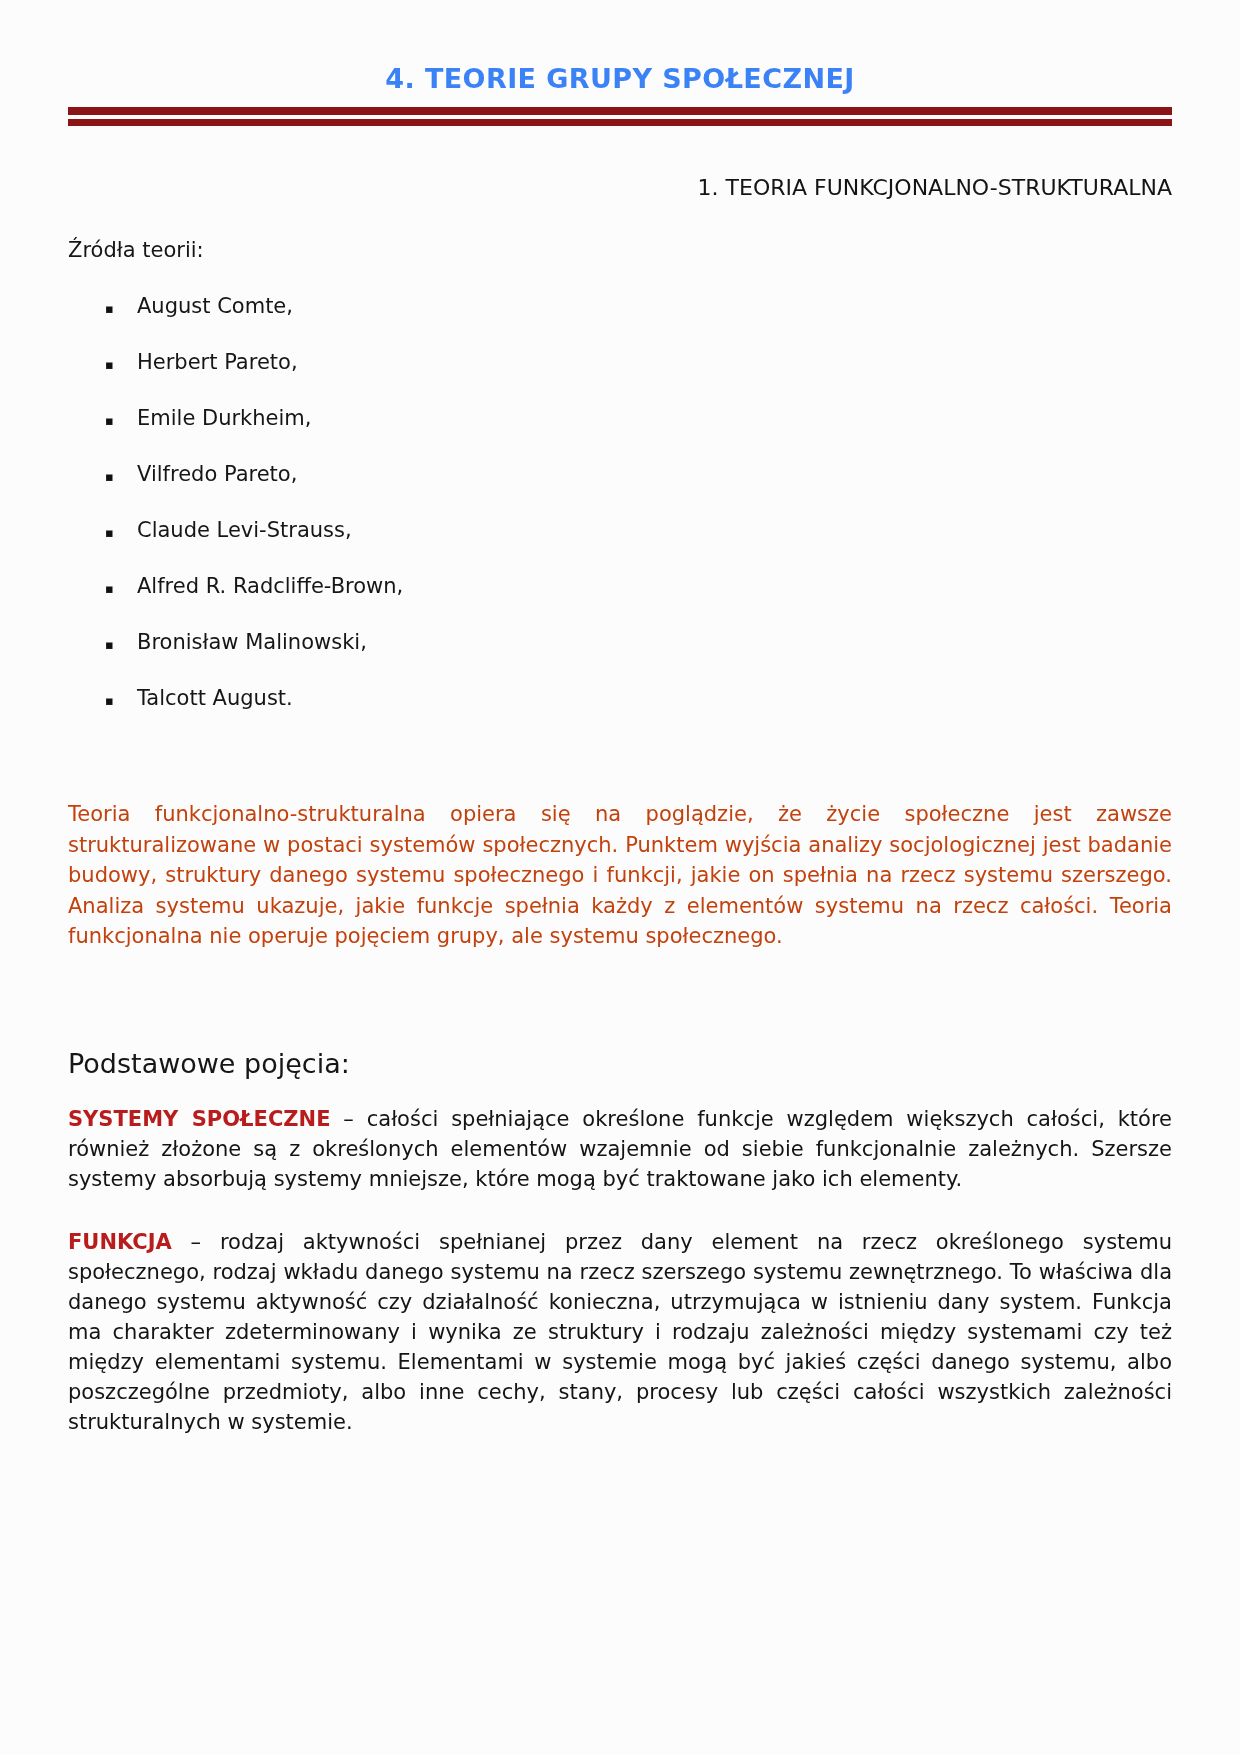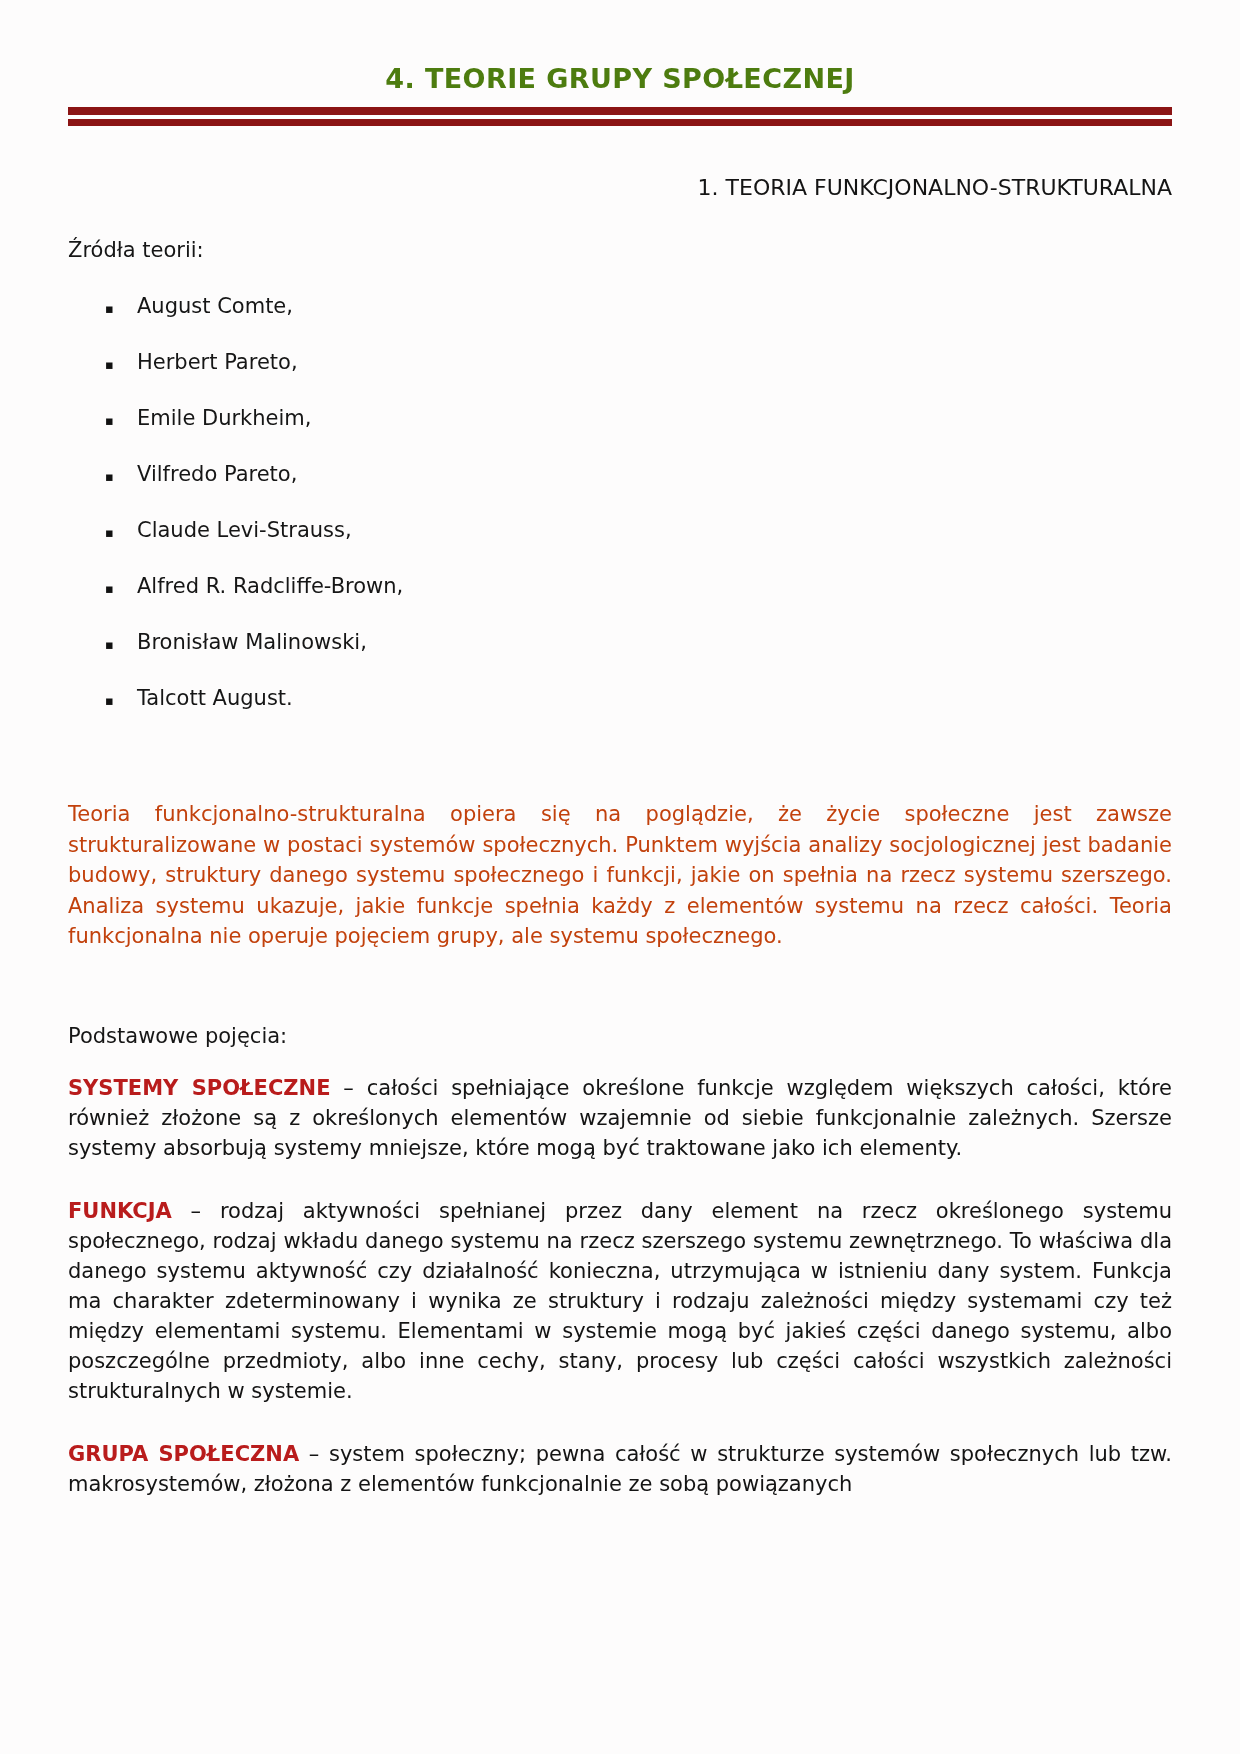--- a/index.html
+++ b/index.html
@@ -16,21 +16,21 @@
     width: 1240px;
     height: 1754px;
     padding: 0 68px;
   }
   .doc-title {
     margin-top: 62px;
     text-align: center;
     font-size: 27px;
     font-weight: bold;
     letter-spacing: 0.4px;
-    color: #4d7c0f;
+    color: #3b82f6;
     line-height: 1.25;
   }
   .divider { margin-top: 11px; }
   .divider .bar-thick {
     height: 8px;
     background: #8b1414;
   }
   .divider .bar-thin {
     height: 7px;
     background: #8b1414;
@@ -69,22 +69,22 @@
     color: #111;
   }
   .intro {
     margin-top: 86px;
     font-size: 21px;
     line-height: 30.5px;
     text-align: justify;
     color: #c2410c;
   }
   .concepts-label {
-    margin-top: 72px;
-    font-size: 21px;
+    margin-top: 96px;
+    font-size: 27px;
     line-height: 1.2;
   }
   .definition {
     margin-top: 24px;
     font-size: 21px;
     line-height: 30px;
     text-align: justify;
     color: #141414;
   }
   .definition + .definition { margin-top: 33px; }
@@ -142,15 +142,14 @@
   </ul>
 
   <p class="intro">Teoria funkcjonalno-strukturalna opiera się na poglądzie, że życie społeczne jest zawsze strukturalizowane w postaci systemów społecznych. Punktem wyjścia analizy socjologicznej jest badanie budowy, struktury danego systemu społecznego i funkcji, jakie on spełnia na rzecz systemu szerszego. Analiza systemu ukazuje, jakie funkcje spełnia każdy z elementów systemu na rzecz całości. Teoria funkcjonalna nie operuje pojęciem grupy, ale systemu społecznego.</p>
 
   <p class="concepts-label">Podstawowe pojęcia:</p>
 
   <p class="definition"><span class="term">SYSTEMY SPOŁECZNE</span><span> – całości spełniające określone funkcje względem większych całości, które również złożone są z określonych elementów wzajemnie od siebie funkcjonalnie zależnych. Szersze systemy absorbują systemy mniejsze, które mogą być traktowane jako ich elementy.</span></p>
 
   <p class="definition"><span class="term">FUNKCJA</span><span> – rodzaj aktywności spełnianej przez dany element na rzecz określonego systemu społecznego, rodzaj wkładu danego systemu na rzecz szerszego systemu zewnętrznego. To właściwa dla danego systemu aktywność czy działalność konieczna, utrzymująca w istnieniu dany system. Funkcja ma charakter zdeterminowany i wynika ze struktury i rodzaju zależności między systemami czy też między elementami systemu. Elementami w systemie mogą być jakieś części danego systemu, albo poszczególne przedmioty, albo inne cechy, stany, procesy lub części całości wszystkich zależności strukturalnych w systemie.</span></p>
 
-  <p class="definition"><span class="term">GRUPA SPOŁECZNA</span><span> – system społeczny; pewna całość w strukturze systemów społecznych lub tzw. makrosystemów, złożona z elementów funkcjonalnie ze sobą powiązanych</span></p>
 
 </div>
 
 </body></html>

